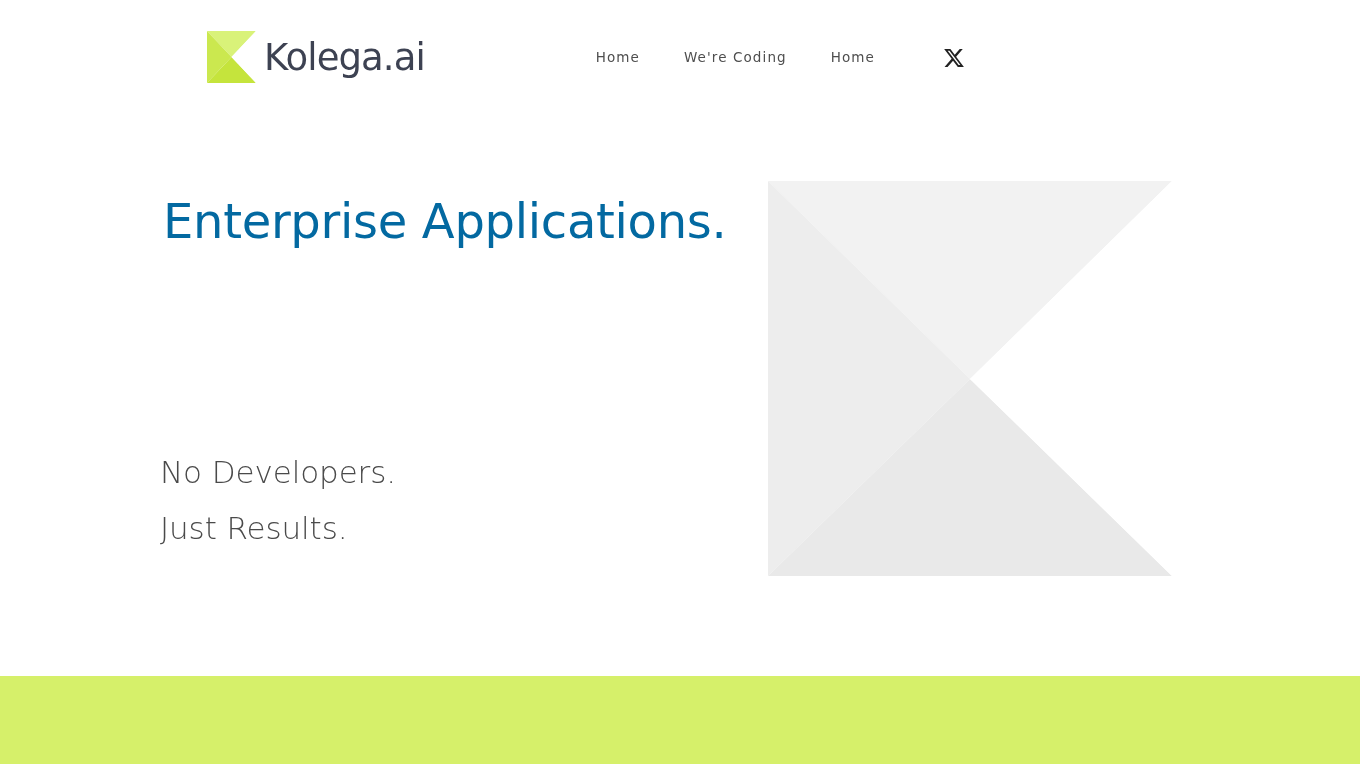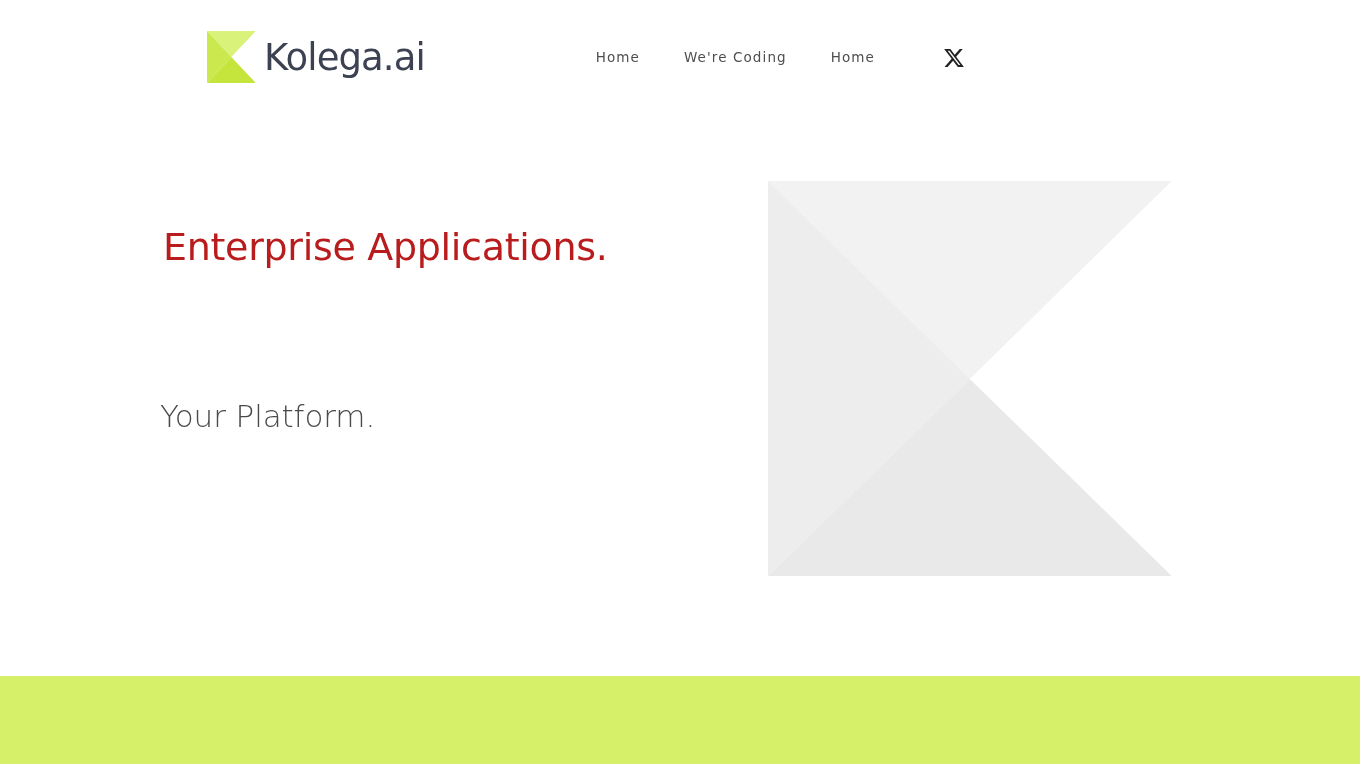--- a/index.html
+++ b/index.html
@@ -95,27 +95,26 @@
     left: 160px;
     top: 0;
     width: 560px;
   }
 
   .hero-heading {
     position: absolute;
     top: 102px;
     left: 3px;
     font-family: "DejaVu Sans", sans-serif;
-    font-size: 38px;
+    font-size: 48px;
     font-weight: 400;
-    color: #b91c1c;
+    color: #0369a1;
     line-height: 48px;
     letter-spacing: -0.3px;
     white-space: nowrap;
-    margin-top: 26px;
   }
 
   .hero-sub {
     position: absolute;
     top: 293px;
     left: 0px;
     font-family: "DejaVu Sans", sans-serif;
     font-size: 31px;
     font-weight: 300;
     color: #4a4a4a;
@@ -181,22 +180,23 @@
 
 <section class="hero">
 
   <div class="hero-copy">
     <h1 class="hero-heading">
       <span>Enterprise Applications.</span><br>
       <br>
     </h1>
 
     <p class="hero-sub">
-      <span>Your Platform.</span><br>
       <br>
+      <span>No Developers.</span><br>
+      <span>Just Results.</span>
     </p>
   </div>
 
   <div class="hero-art">
     <svg width="404" height="395" viewBox="0 0 404 395" xmlns="http://www.w3.org/2000/svg">
 
       <polygon points="0,0 404,0 202,198" fill="#f2f2f2"></polygon>
 
       <polygon points="0,0 202,198 0,395" fill="#ededed"></polygon>
 

